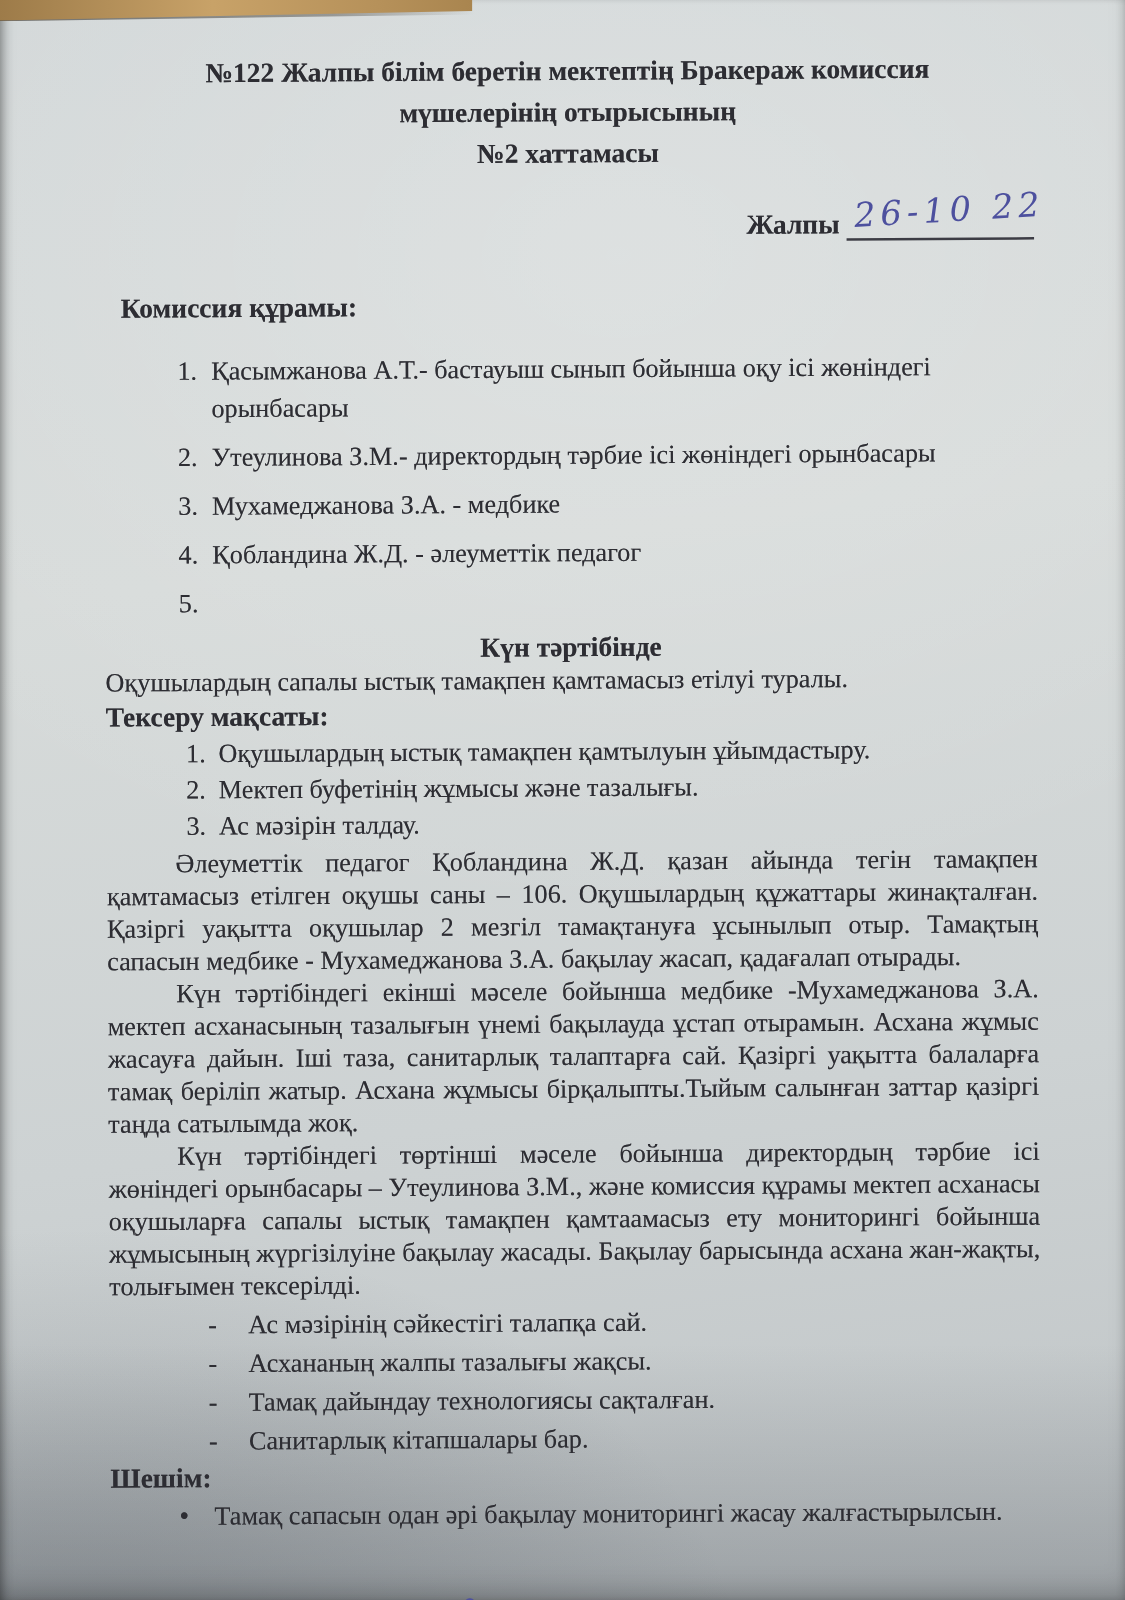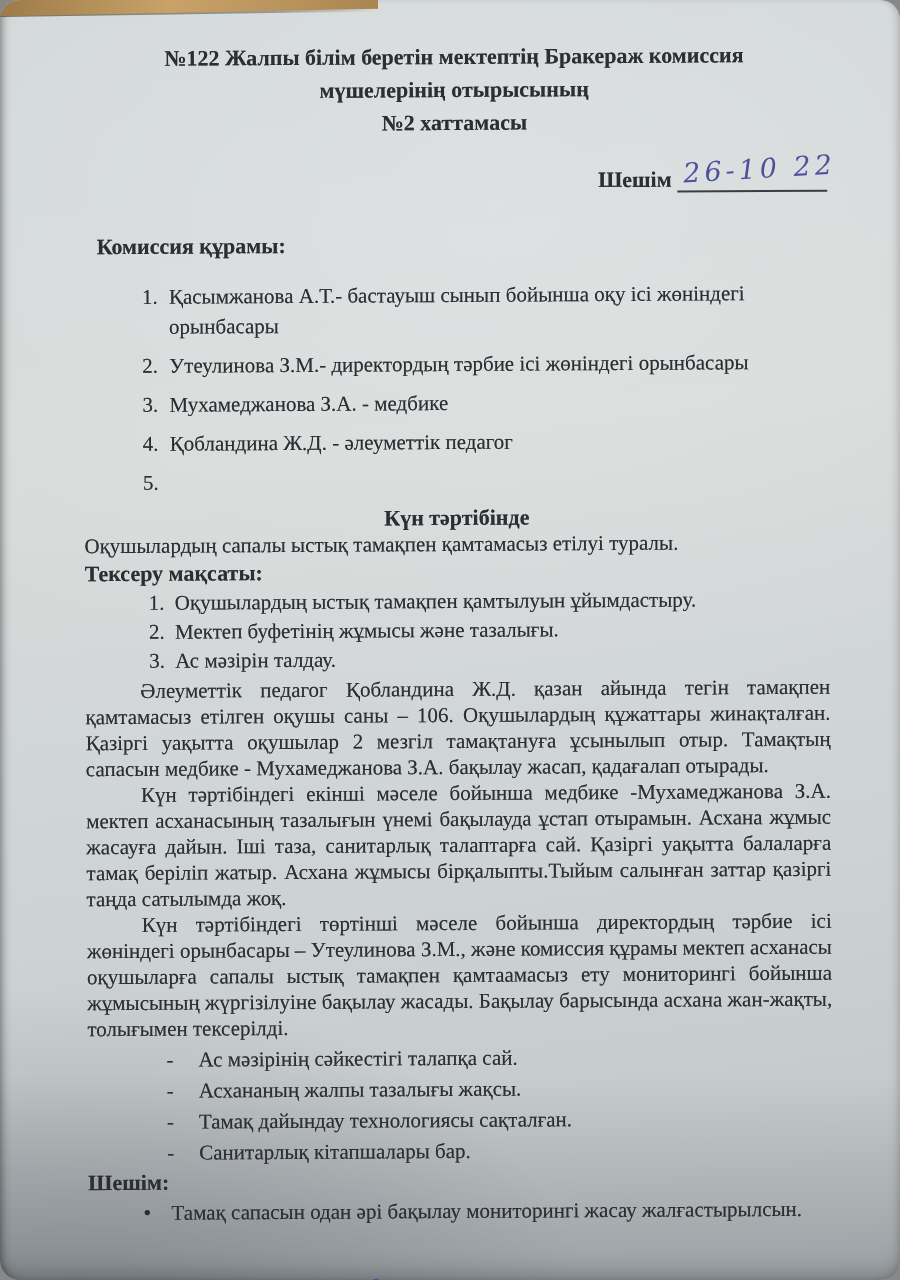--- a/index.html
+++ b/index.html
@@ -11,21 +11,20 @@
     background:
       linear-gradient(to top, rgba(70,76,84,0.30), rgba(70,76,84,0) 16%),
       radial-gradient(ellipse 90% 45% at 8% 106%, rgba(58,64,72,0.32), rgba(58,64,72,0) 65%),
       radial-gradient(ellipse 120% 60% at 55% 16%, rgba(255,255,255,0.20), rgba(255,255,255,0) 70%),
       linear-gradient(173deg, #d2d7d8 0%, #d7dbda 35%, #cdd2d3 68%, #bfc4c6 100%);
     box-shadow:
       inset 7px 0 9px -6px rgba(0,0,0,0.45),
       inset -5px 0 8px -5px rgba(0,0,0,0.22),
       inset 0 -14px 22px -10px rgba(0,0,0,0.25);
     color:#2d2d33;
-    border-radius:20px;
   }
   .wood-strip{
     position:absolute;top:0;left:0;width:378px;height:17px;
     background:linear-gradient(90deg,#9d7b49,#c8a268 45%,#b6915a 80%,#a9854f);
     clip-path:polygon(0 0, 100% 0, 100% 52%, 0 96%);
     z-index:3;
   }
   .wood-shadow{
     position:absolute;top:7px;left:0;width:380px;height:10px;
     background:linear-gradient(90deg, rgba(30,24,16,0.55), rgba(30,24,16,0.35) 70%, rgba(30,24,16,0) 100%);
@@ -95,21 +94,21 @@
 
   <div class="content">
 
     <div class="title">
       <div>№122 Жалпы білім беретін мектептің Бракераж комиссия</div>
       <div>мүшелерінің отырысының</div>
       <div>№2 хаттамасы</div>
     </div>
 
     <div class="date-row">
-      <span class="date-label">Шешім</span>
+      <span class="date-label">Жалпы</span>
       <span class="date-line"><span class="date-hand">26-10 22</span></span>
     </div>
 
     <div class="section-heading commission-heading">Комиссия құрамы:</div>
 
     <ol class="members">
       <li>Қасымжанова А.Т.- бастауыш сынып бойынша оқу ісі жөніндегі орынбасары</li>
       <li>Утеулинова  З.М.- директордың тәрбие ісі жөніндегі орынбасары</li>
       <li>Мухамеджанова З.А. - медбике</li>
       <li>Қобландина Ж.Д. - әлеуметтік педагог</li>

